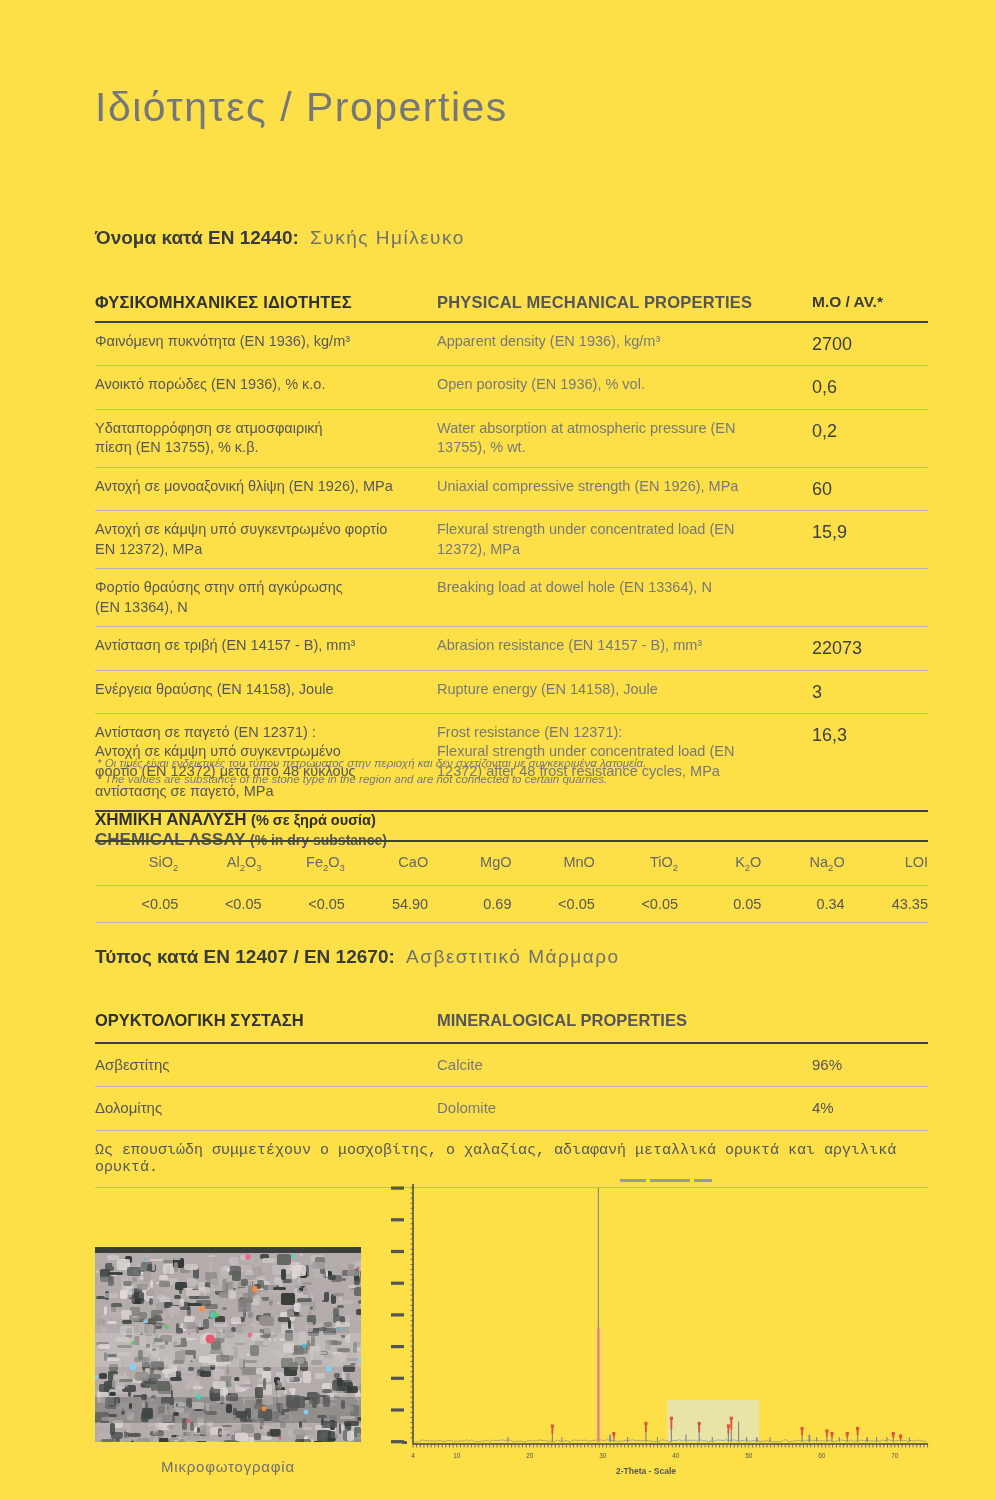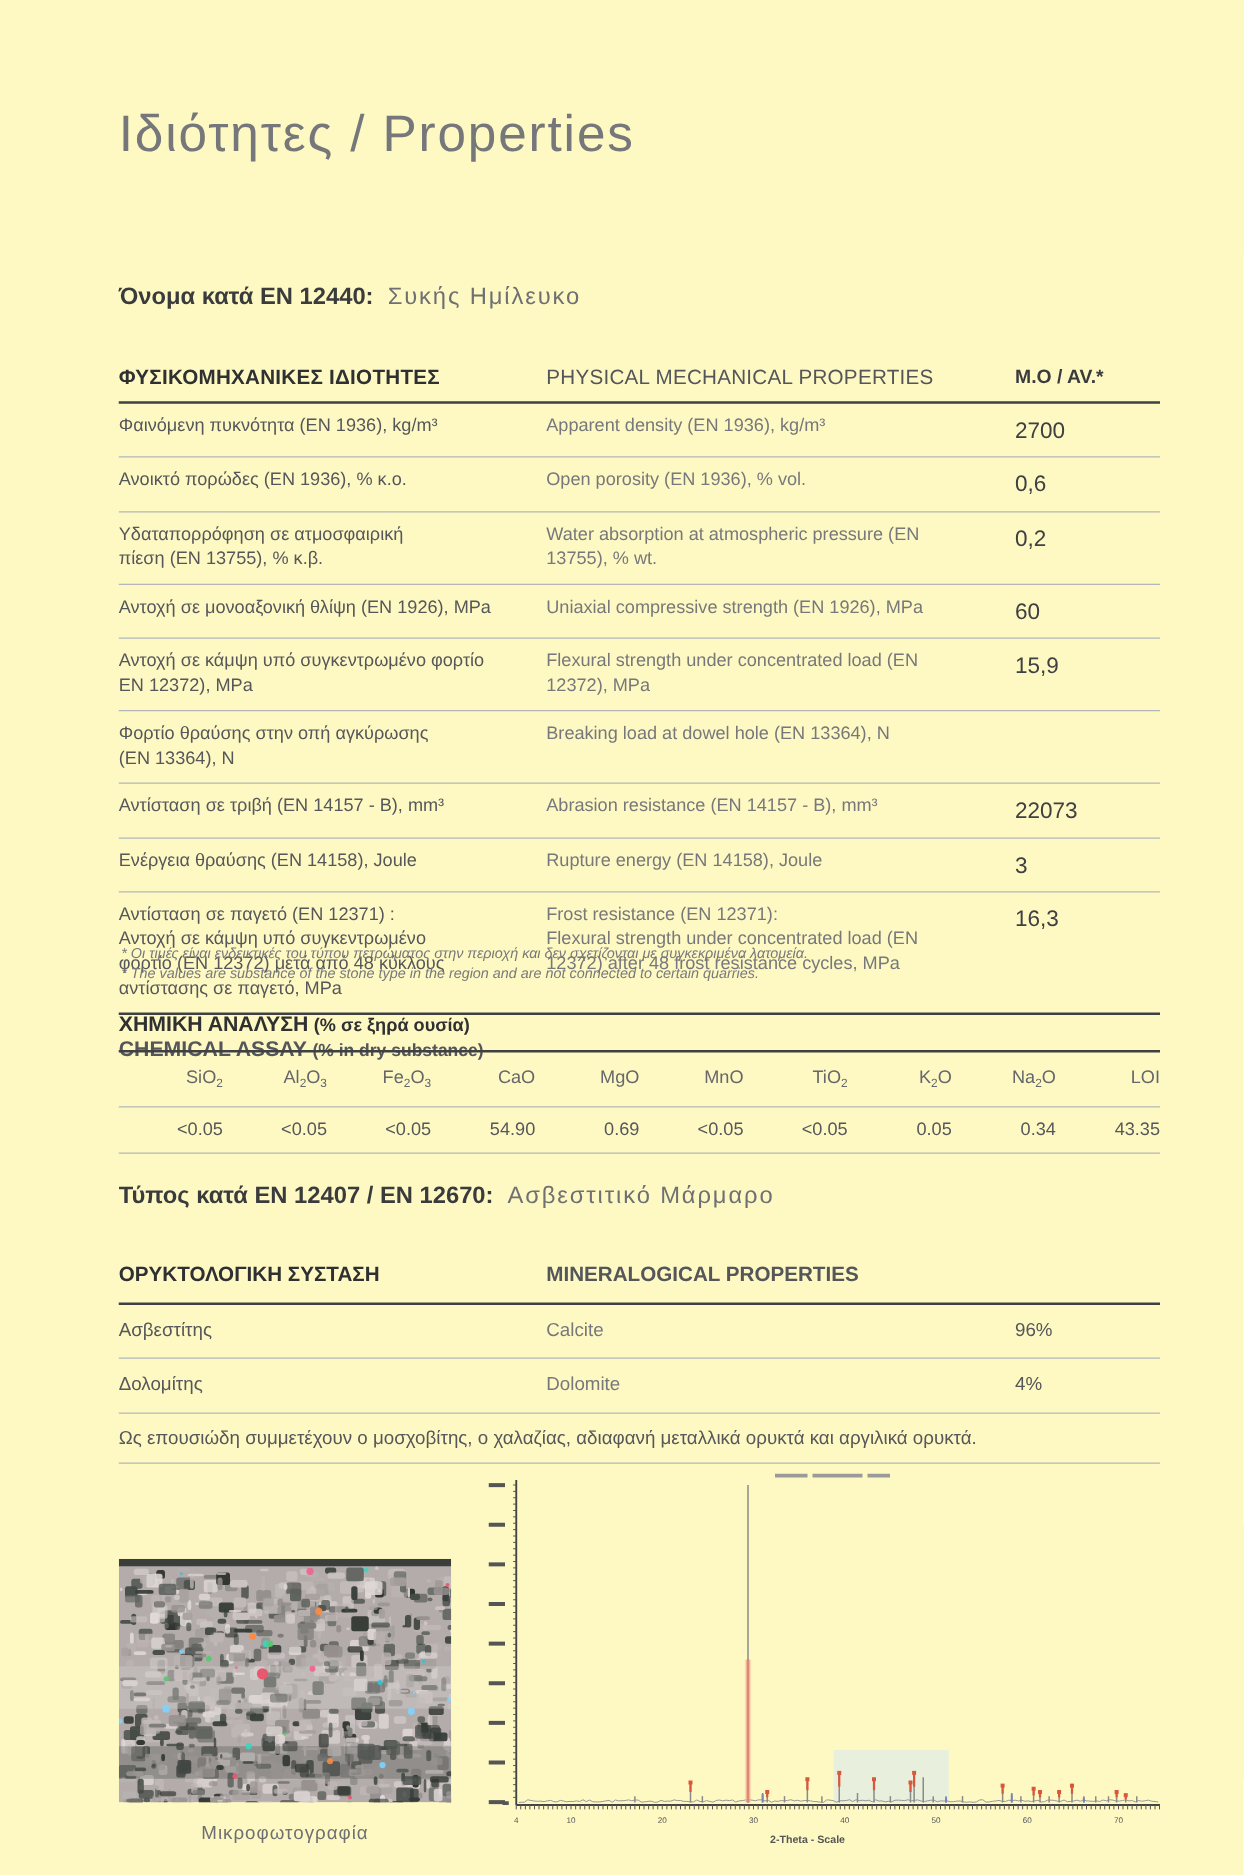--- a/index.html
+++ b/index.html
@@ -1,29 +1,29 @@
 <!DOCTYPE html>
 <html><head>
 <meta charset="utf-8">
 <style>
   html,body{margin:0;padding:0;background:#ffffff;}
-  .page{position:relative;width:995px;height:1500px;background:#fef9c3;overflow:hidden;
+  .page{position:relative;width:995px;height:1500px;background:#fde047;overflow:hidden;
         font-family:"Liberation Sans", sans-serif;color:#555659;}
   .page-title{position:absolute;left:95px;top:84px;font-size:41px;color:#76777a;
               letter-spacing:1.5px;font-weight:400;}
   .name-line{position:absolute;left:95px;top:227px;font-size:19px;}
   .name-label{font-weight:bold;color:#3a3b3d;}
   .name-value{color:#6f7073;letter-spacing:1.5px;margin-left:6px;}
 
   
   .phys-table{position:absolute;left:95px;top:293px;width:833px;}
   .phead,.prow{display:grid;grid-template-columns:342px 375px 116px;}
   .phead{padding-bottom:9px;border-bottom:2px solid #3f4042;}
   .phead .hg{font-weight:bold;color:#2f3032;font-size:16.5px;letter-spacing:.2px;}
-  .phead .he{font-weight:normal;color:#54565a;font-size:16.5px;letter-spacing:.2px;}
+  .phead .he{font-weight:bold;color:#54565a;font-size:16.5px;letter-spacing:.2px;}
   .phead .hv{font-weight:bold;color:#3a3b3d;font-size:15.5px;}
   .prow{border-bottom:1px solid #b4b6b9;}
   .prow:last-of-type{border-bottom:2px solid #3f4042;}
   .pc{padding:9px 0 9px 0;font-size:14.5px;line-height:1.35;white-space:pre-line;}
   .pc.greek{color:#56575a;padding-right:26px;}
   .pc.eng{color:#77787b;padding-right:50px;}
   .pc.val{color:#3f4042;font-size:18px;}
   .footnotes{position:absolute;left:97px;top:756px;font-style:italic;font-size:11.5px;
              color:#77787b;line-height:1.35;}
 
@@ -43,21 +43,21 @@
 
   .type-line{position:absolute;left:95px;top:946px;font-size:19px;}
 
   
   .min-table{position:absolute;left:95px;top:1003px;width:833px;}
   .min-head{display:grid;grid-template-columns:342px 491px;padding:8px 0 12px 0;border-bottom:2px solid #3f4042;}
   .min-head .hg{font-weight:bold;color:#2f3032;font-size:16.5px;}
   .min-head .he{font-weight:bold;color:#54565a;font-size:16.5px;}
   .mrow{display:grid;grid-template-columns:342px 375px 116px;border-bottom:1px solid #b4b6b9;}
   .mrow .pc{padding:11px 0;font-size:15px;}
-  .min-note{border-bottom:1px solid #b4b6b9;padding:11px 0;font-size:15px;color:#56575a;}
+  .min-note{border-bottom:1px solid #b4b6b9;padding:11px 0;font-size:15px;color:#56575a;font-family:Liberation Mono, monospace;}
 
   
   .micro{position:absolute;left:95px;top:1247px;width:266px;height:195px;overflow:hidden;}
   .micro svg{display:block;}
   .micro-caption{position:absolute;left:95px;top:1458px;width:266px;text-align:center;
                  font-size:15px;color:#6f7073;letter-spacing:.8px;}
 
   
   .chart{position:absolute;left:388px;top:1176px;width:549px;height:308px;}
 </style>

